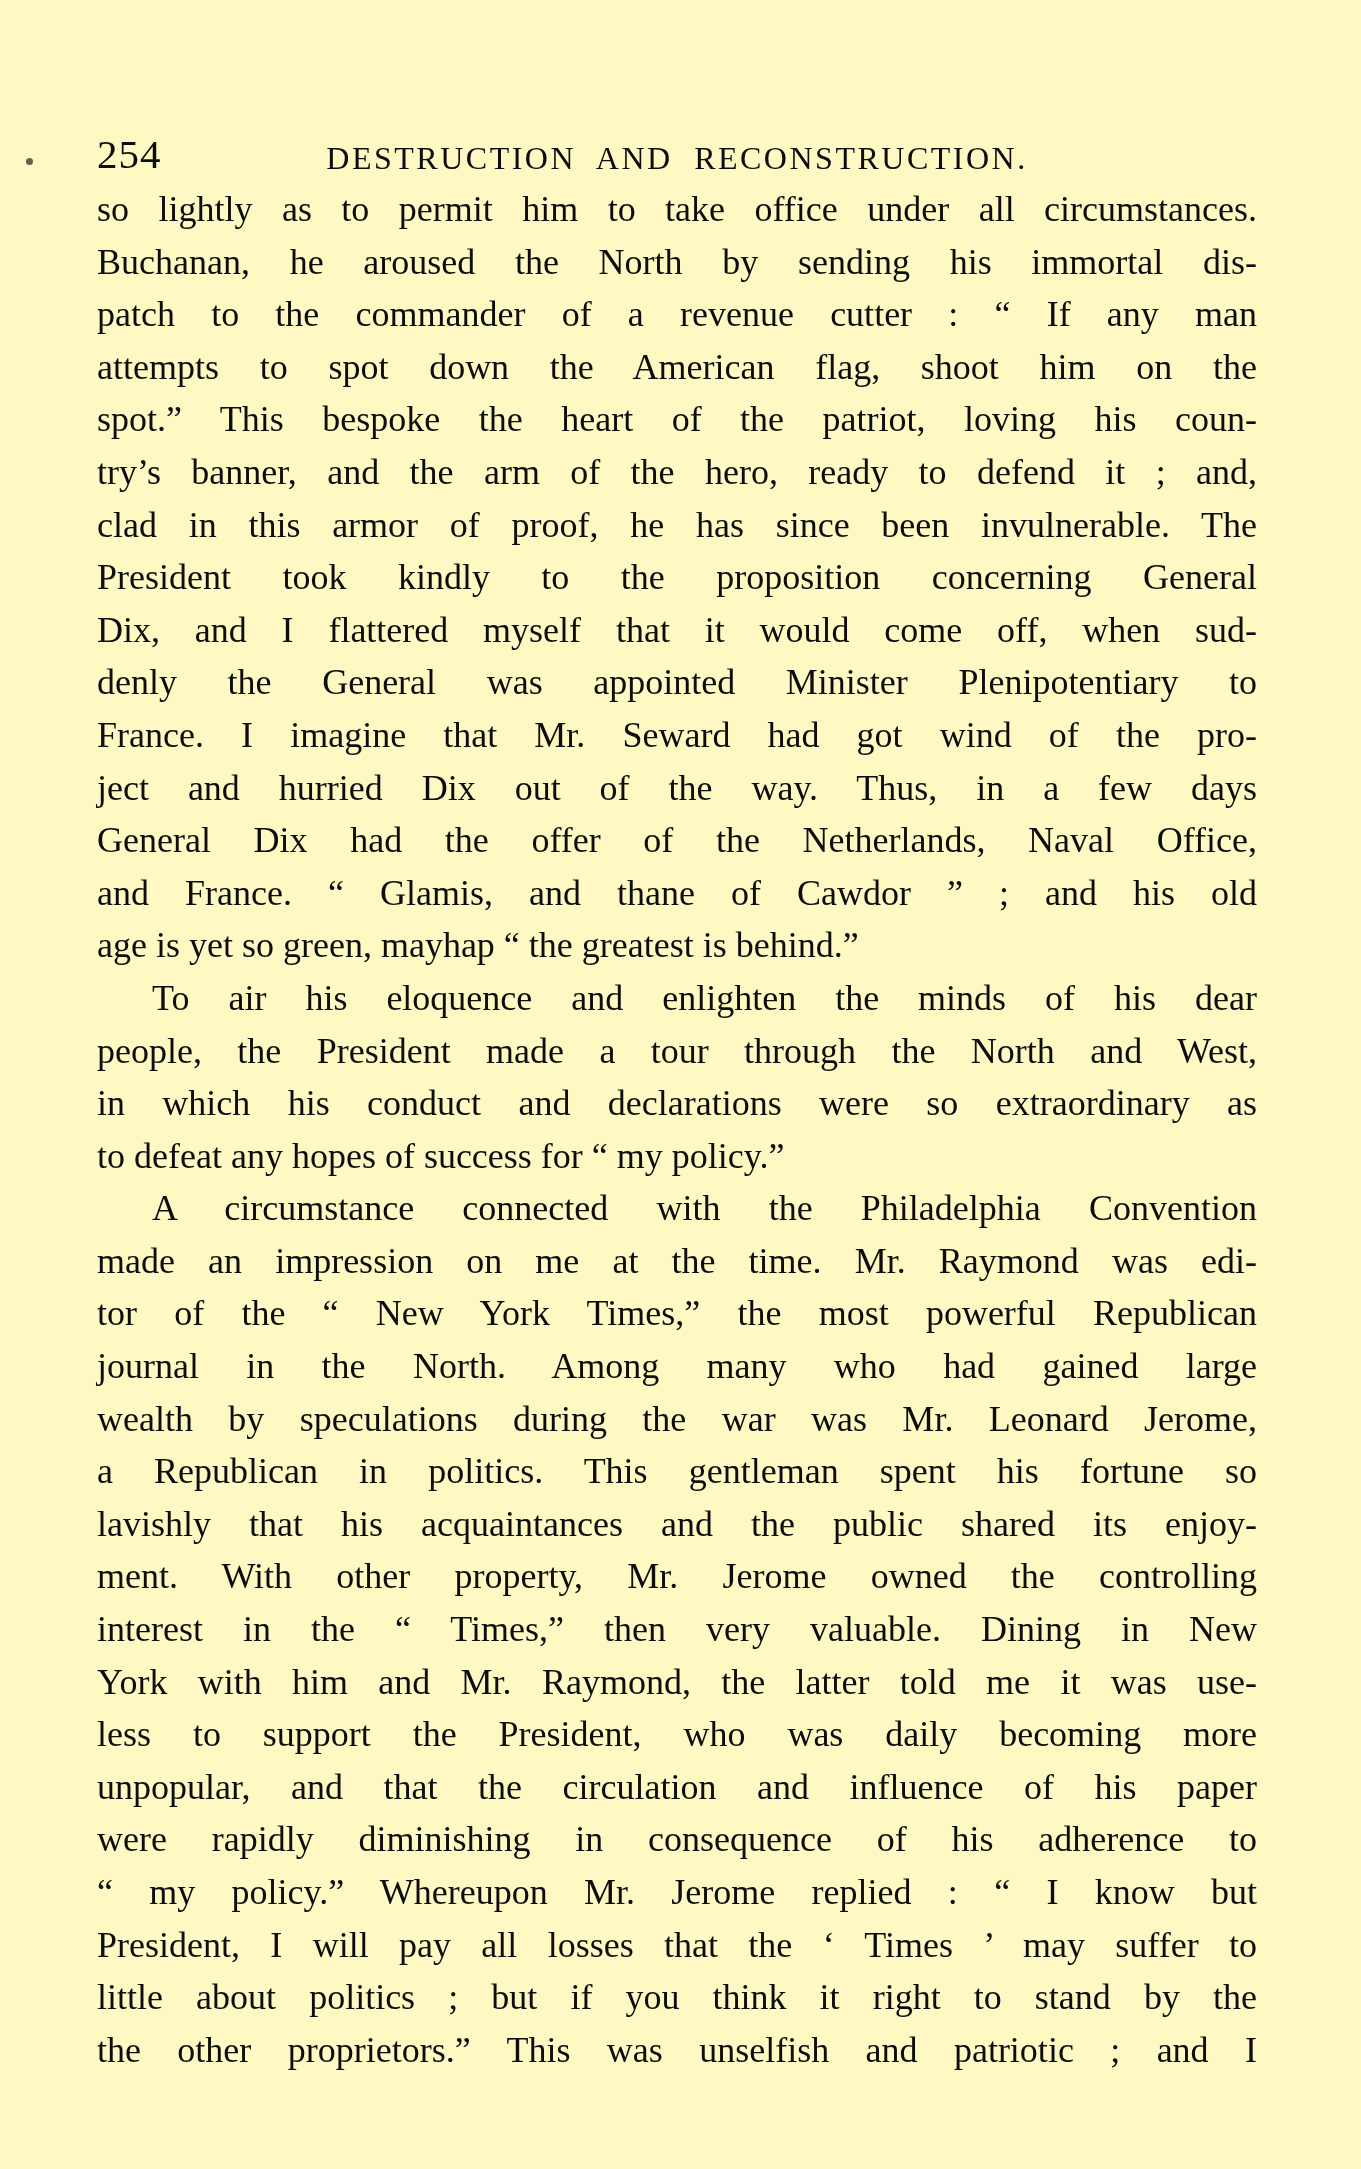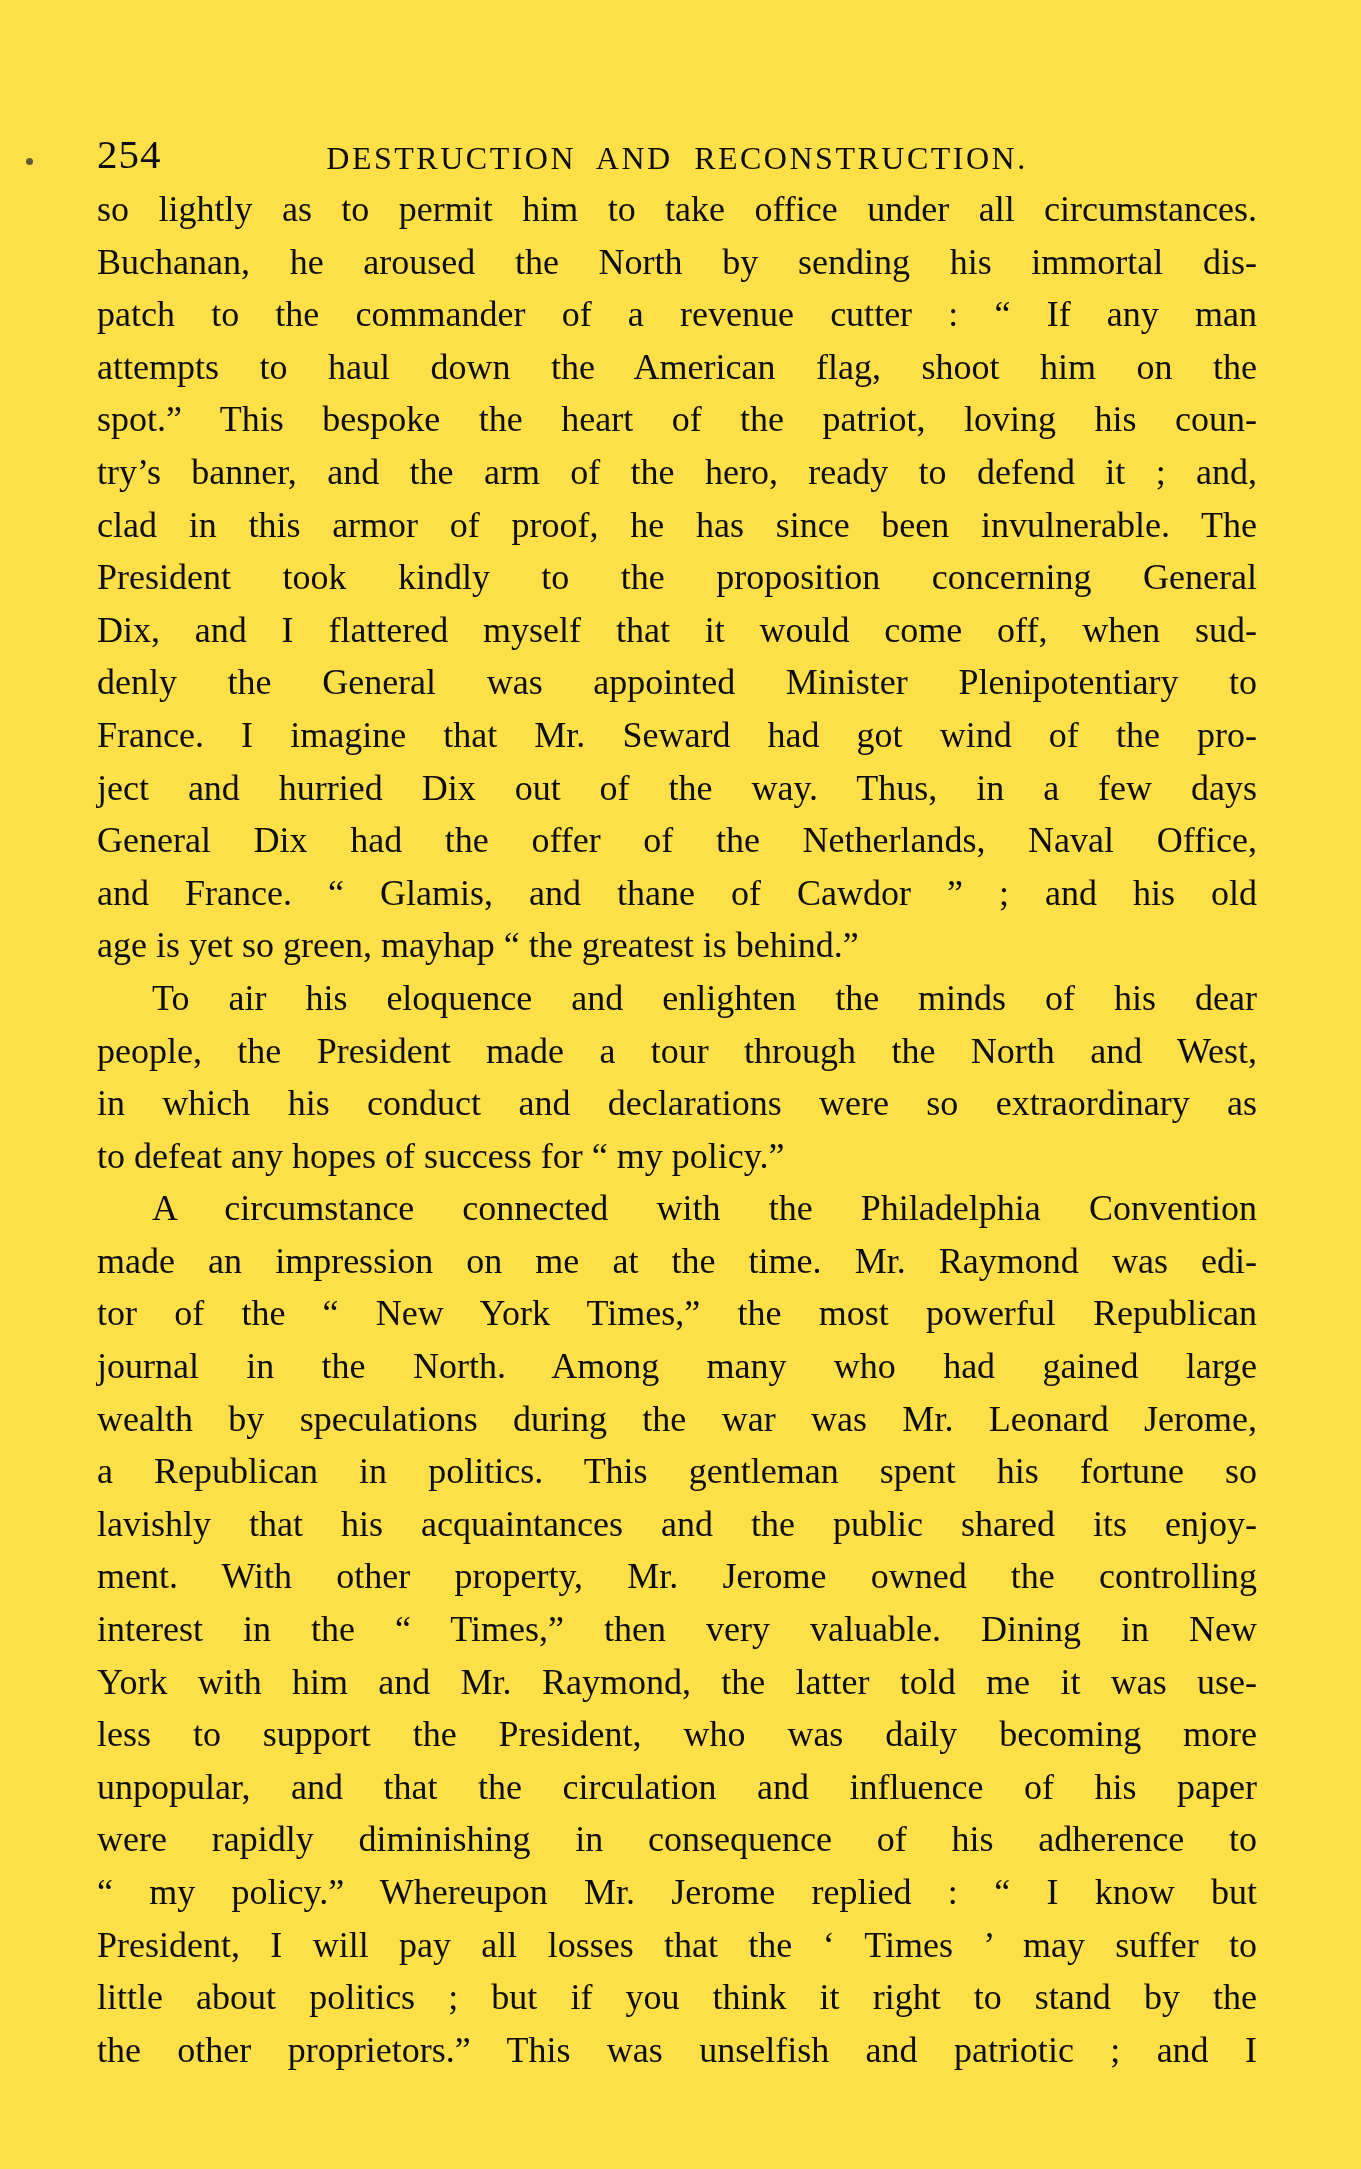--- a/index.html
+++ b/index.html
@@ -4,21 +4,21 @@
 <style>
   html, body { margin: 0; padding: 0; }
   body {
     width: 1361px; height: 2169px;
     background: #ffffff;
     font-family: "Liberation Serif", serif;
   }
   .page {
     position: relative;
     width: 1361px; height: 2169px;
-    background: #fde047;
+    background: #fef9c3;
     color: #0d0d0d;
     overflow: hidden;
   }
   .header {
     position: absolute;
     top: 128px; left: 97px;
     width: 1160px;
     height: 60px;
   }
   .pagenum {
@@ -67,21 +67,21 @@
 <div class="page">
   <div class="artifact"></div>
   <div class="header">
     <span class="pagenum">254</span>
     <span class="title">DESTRUCTION AND RECONSTRUCTION.</span>
   </div>
   <div class="body-text">
       <div class="line">so lightly as to permit him to take office under all circumstances.</div>
       <div class="line">Buchanan, he aroused the North by sending his immortal dis-</div>
       <div class="line">patch to the commander of a revenue cutter : “ If any man</div>
-      <div class="line">attempts to haul down the American flag, shoot him on the</div>
+      <div class="line">attempts to spot down the American flag, shoot him on the</div>
       <div class="line">spot.” This bespoke the heart of the patriot, loving his coun-</div>
       <div class="line">try’s banner, and the arm of the hero, ready to defend it ; and,</div>
       <div class="line">clad in this armor of proof, he has since been invulnerable. The</div>
       <div class="line">President took kindly to the proposition concerning General</div>
       <div class="line">Dix, and I flattered myself that it would come off, when sud-</div>
       <div class="line">denly the General was appointed Minister Plenipotentiary to</div>
       <div class="line">France. I imagine that Mr. Seward had got wind of the pro-</div>
       <div class="line">ject and hurried Dix out of the way. Thus, in a few days</div>
       <div class="line">General Dix had the offer of the Netherlands, Naval Office,</div>
       <div class="line">and France. “ Glamis, and thane of Cawdor ” ; and his old</div>

